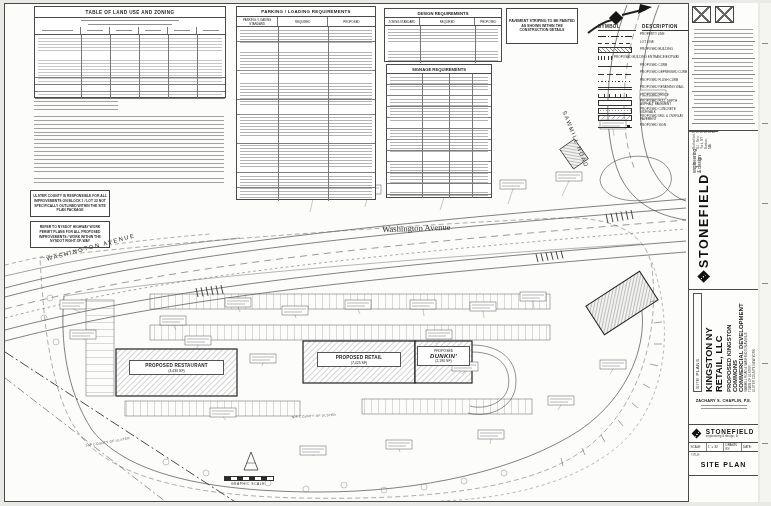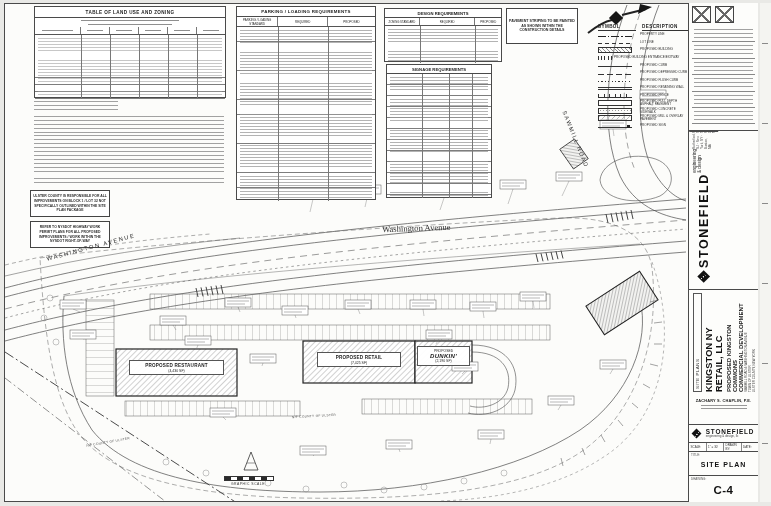--- a/index.html
+++ b/index.html
@@ -614,17 +614,13 @@
     <div>1" = 30'</div>
     <div>DRAWN BY:</div>
     <div>DATE:</div>
   </div>
 
   <div class="tb-sec tb-title-row">
     <div class="mini-label">TITLE:</div>
     <div class="sheet-title">SITE PLAN</div>
   </div>
 
-  <div class="tb-sec tb-draw-row">
-    <div class="mini-label">DRAWING:</div>
-    <div class="drawing-num">C-4</div>
-  </div>
 </div>
 
 </body></html>

